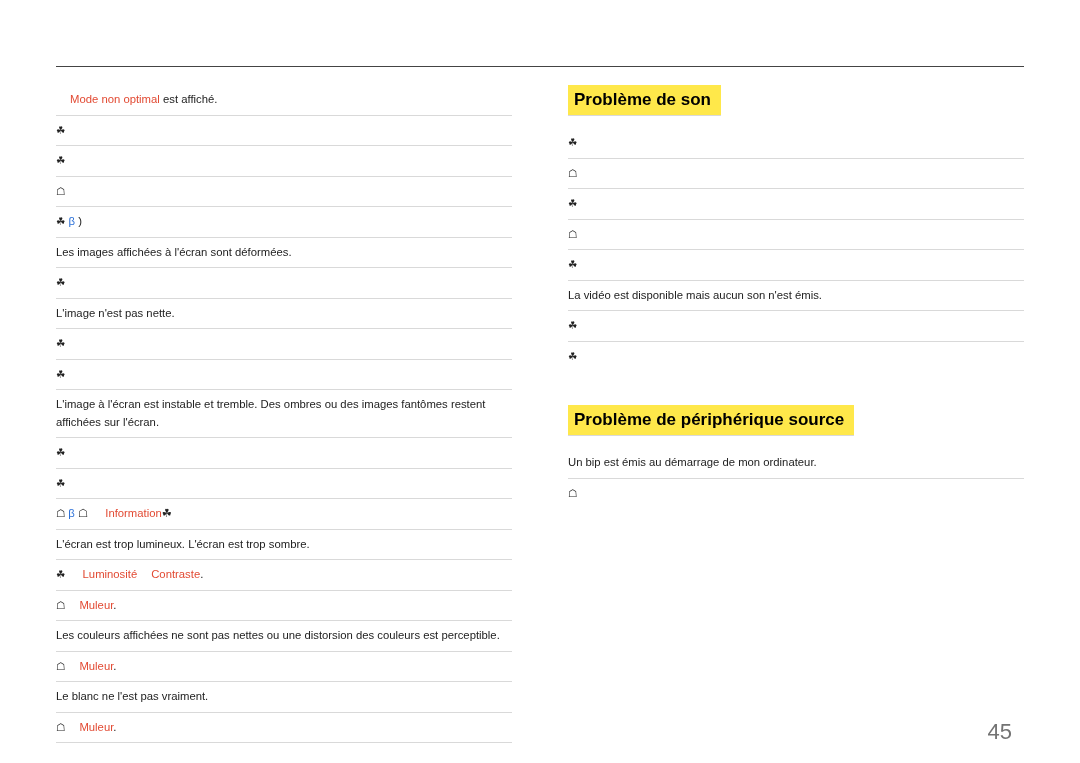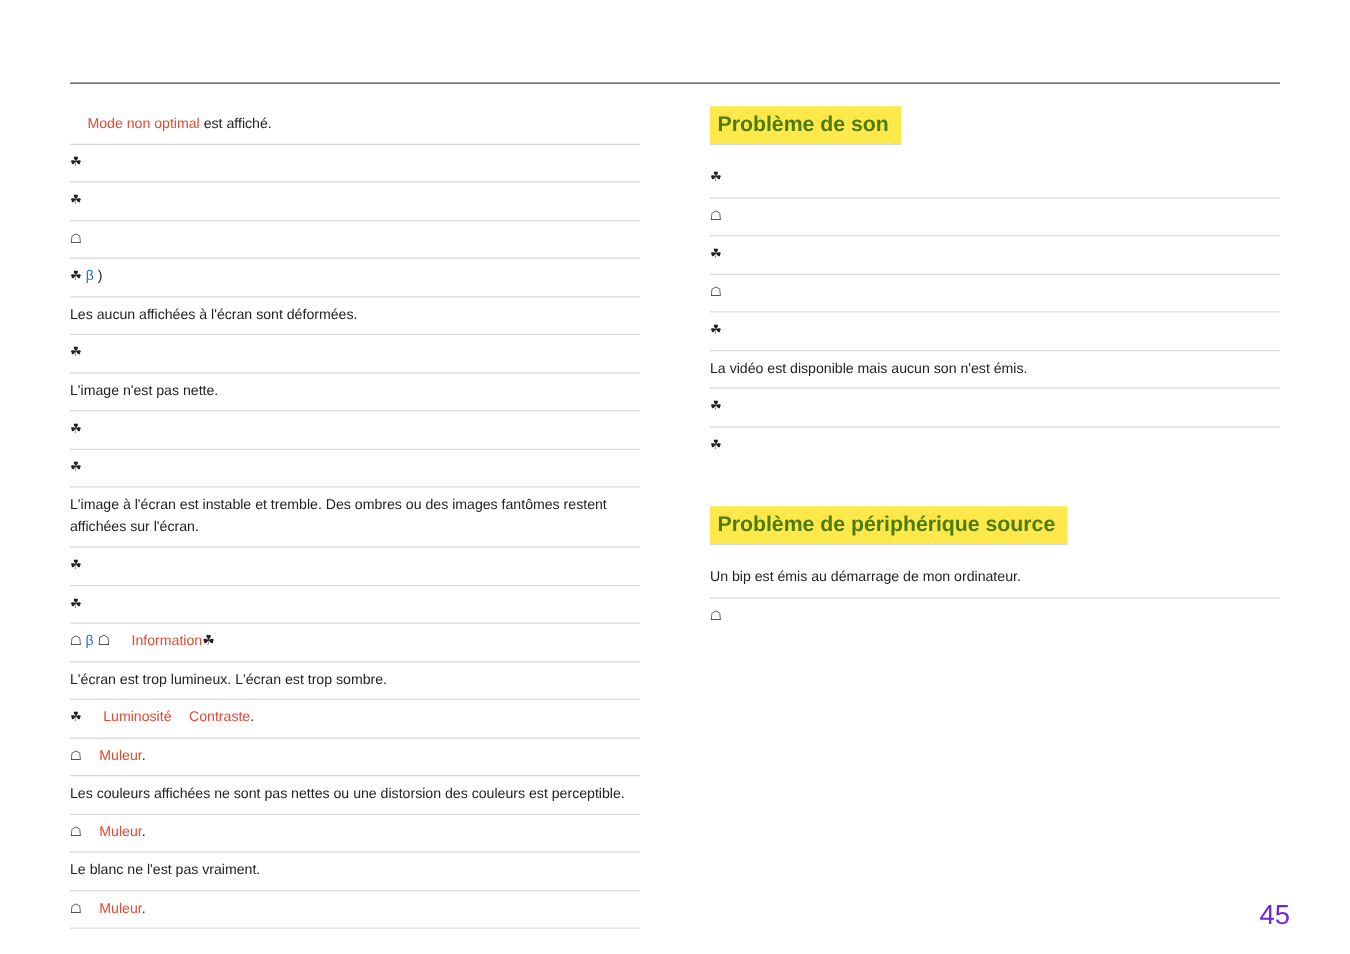--- a/index.html
+++ b/index.html
@@ -35,53 +35,53 @@
     border-bottom: 1px solid #d9d9d9;
     padding: 6px 0 6px 0;
     font-size: 11.3px;
     line-height: 1.55;
     word-break: break-word;
   }
   .row.noborder { border-bottom: 0; }
   .section-title {
     display: inline-block;
     background: #ffe84a;
-    color: #4d7c0f;
+    color: #000000;
     font-weight: 600;
     font-size: 17px;
     padding: 5px 10px 5px 6px;
     border-bottom: 1px solid #d9d9d9;
     margin-bottom: 6px;
   }
   .spacer-sm { height: 6px; }
   .red  { color: #e24a33; padding-left: 14px; }
   .blue { color: #2a6fd7; }
   .icon { font-size: 10.5px; line-height: 1; }
   .page-num {
     position: absolute;
-    right: 48px;
+    right: 68px;
     bottom: 18px;
     font-size: 22px;
-    color: #6d28d9;
+    color: #737373;
   }
 </style>
 </head>
 <body>
 
 <div class="page">
   <hr class="top-rule">
   <div class="columns">
 
     <div class="col" id="left-col">
         <div class="row"><span class="red">Mode non optimal</span><span> est affiché.</span></div>
         <div class="row"><span class="icon">☘</span></div>
         <div class="row"><span class="icon">☘</span></div>
         <div class="row"><span class="icon">☖</span></div>
         <div class="row"><span class="icon">☘</span><span>                                                                                                                            </span><span class="blue">β</span><span>      )</span></div>
-        <div class="row"><span>Les aucun affichées à l'écran sont déformées.</span></div>
+        <div class="row"><span>Les images affichées à l'écran sont déformées.</span></div>
         <div class="row"><span class="icon">☘</span></div>
         <div class="row"><span>L'image n'est pas nette.</span></div>
         <div class="row"><span class="icon">☘</span></div>
         <div class="row"><span class="icon">☘</span></div>
         <div class="row"><span>L'image à l'écran est instable et tremble. Des ombres ou des images fantômes restent affichées sur l'écran.</span></div>
         <div class="row"><span class="icon">☘</span></div>
         <div class="row"><span class="icon">☘</span></div>
         <div class="row"><span class="icon">☖ </span><span>                                                  </span><span class="blue">β</span><span>   ☖                                       </span><span class="red">Information</span><span>☘</span></div>
         <div class="row"><span>L'écran est trop lumineux. L'écran est trop sombre.</span></div>
         <div class="row"><span class="icon">☘</span><span>                        </span><span class="red">Luminosité</span><span class="red">Contraste</span><span>.</span></div>

